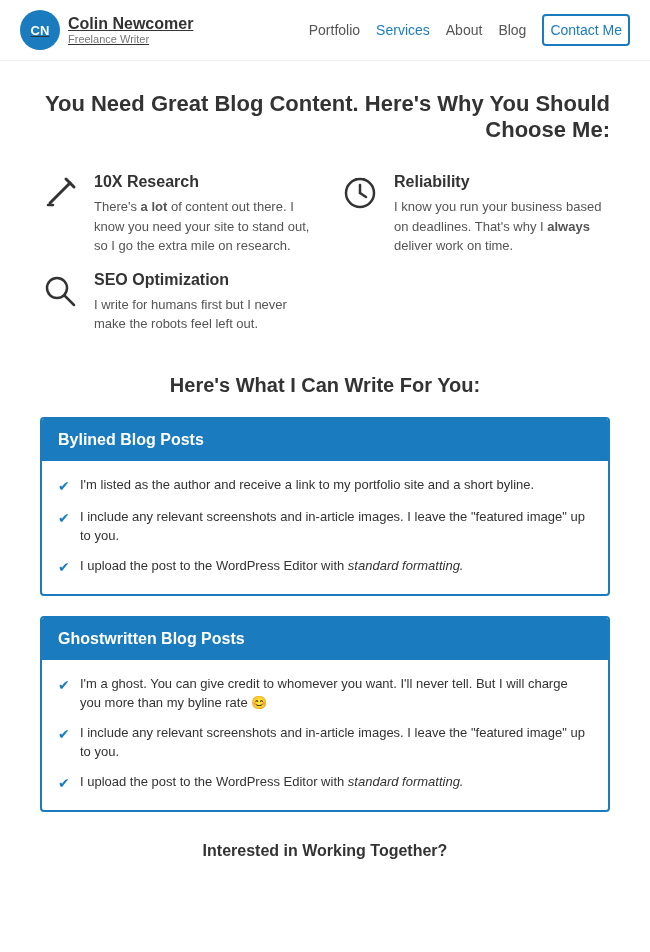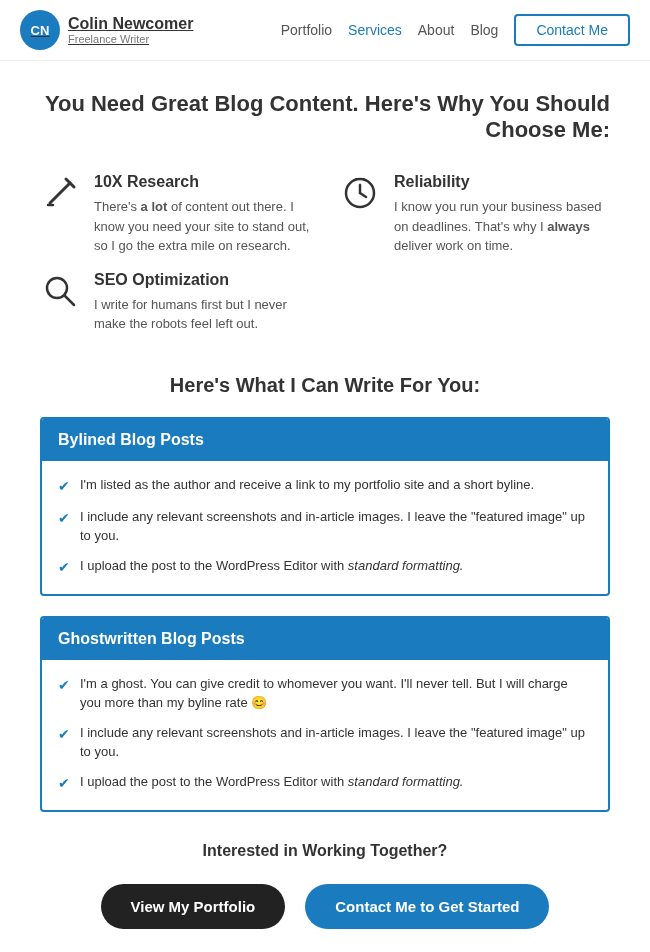--- a/index.html
+++ b/index.html
@@ -49,21 +49,21 @@
       text-decoration: none;
       color: #555;
       font-size: 14px;
     }
     nav a.active {
       color: #1a7cbf;
     }
     .contact-btn {
       border: 2px solid #1a7cbf;
       color: #1a7cbf;
-      padding: 6px 20px;
+      padding: 6px 6px;
       border-radius: 4px;
       font-size: 14px;
       background: white;
       cursor: pointer;
     }
 
     
     main {
       padding: 30px 40px;
     }
@@ -297,18 +297,14 @@
       </div>
       <div class="card-item">
         <span class="check-icon">✔</span>
         <span>I upload the post to the WordPress Editor with <em>standard formatting.</em></span>
       </div>
     </div>
   </div>
 
   <div class="cta-section">
     <h3 class="cta-title">Interested in Working Together?</h3>
-    <div class="cta-buttons">
-      <button class="btn-dark">View My Portfolio</button>
-      <button class="btn-blue">Contact Me to Get Started</button>
-    </div>
   </div>
 </main>
 
 </body></html>

